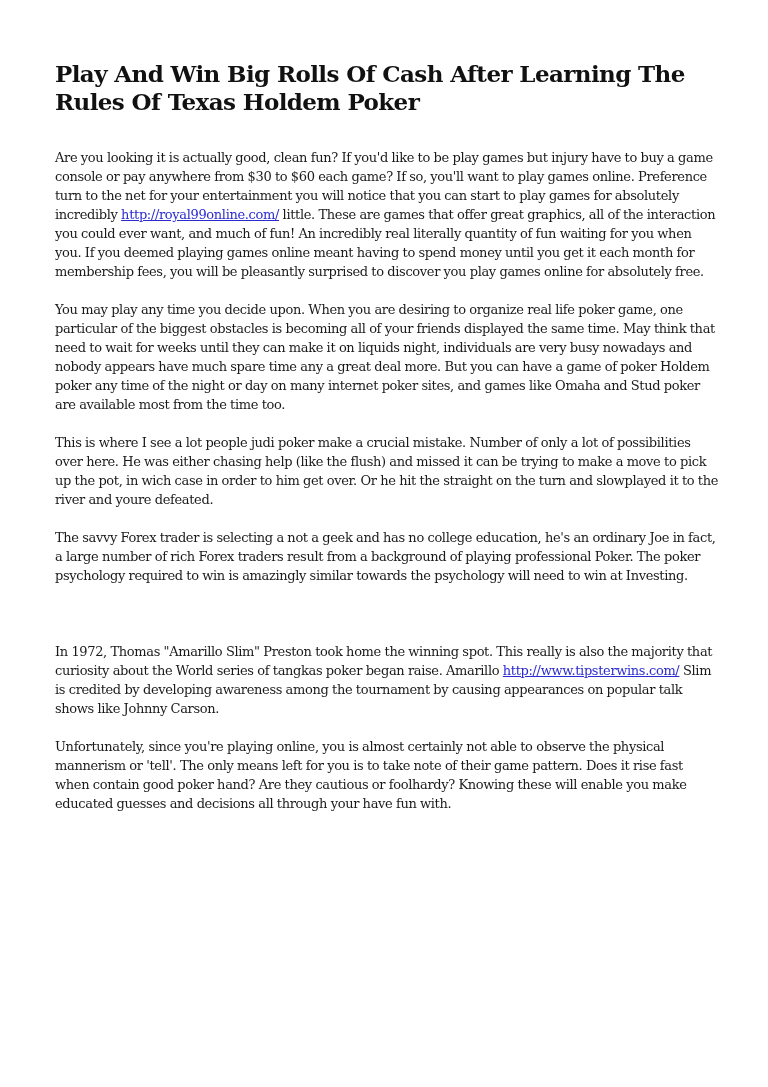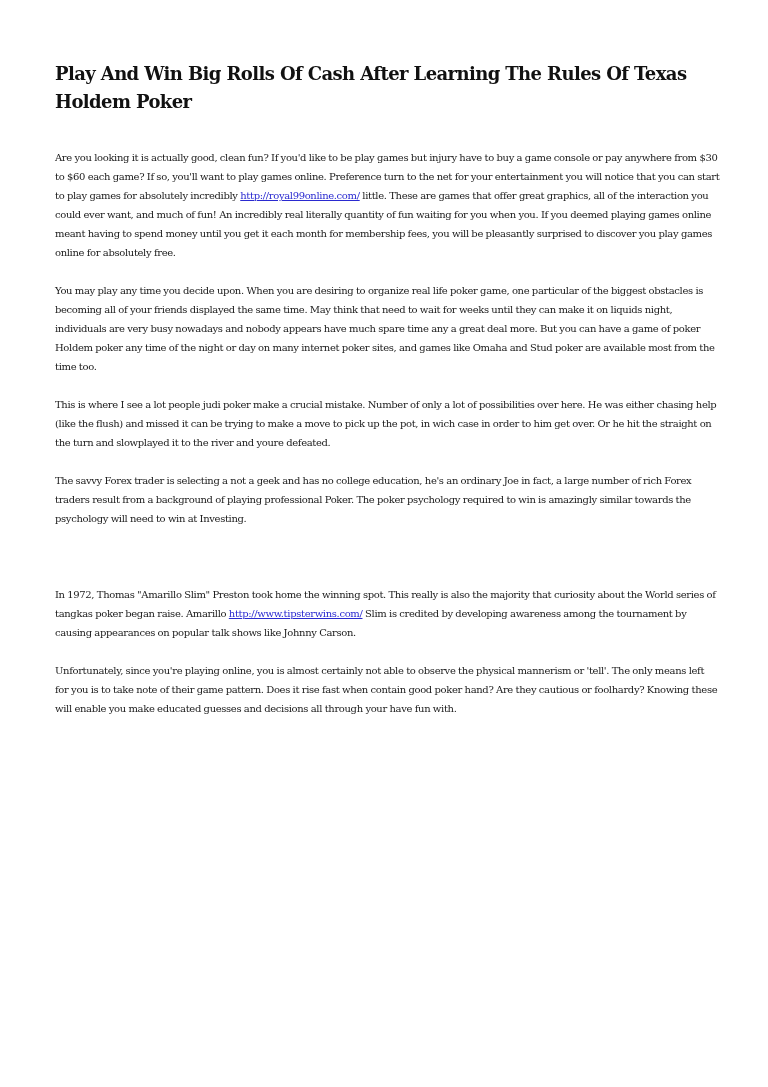--- a/index.html
+++ b/index.html
@@ -17,28 +17,28 @@
       position: absolute;
       left: 55px;
       top: 60px;
       width: 665px;
       color: #1a1a1a;
       font-family: "DejaVu Serif", "Liberation Serif", serif;
     }
     .title {
       font-family: "DejaVu Serif", "Liberation Serif", serif;
       font-weight: bold;
-      font-size: 18px;
+      font-size: 23px;
       line-height: 28px;
       margin: 0 0 32px 0;
       letter-spacing: -0.6px;
       color: #111;
     }
     .para {
-      font-size: 10px;
+      font-size: 13px;
       line-height: 19px;
       margin: 0 0 19px 0;
       letter-spacing: -0.35px;
       word-spacing: -0.2px;
     }
     .spacer {
       height: 38px;
     }
     a.link {
       color: #1a0dab;

